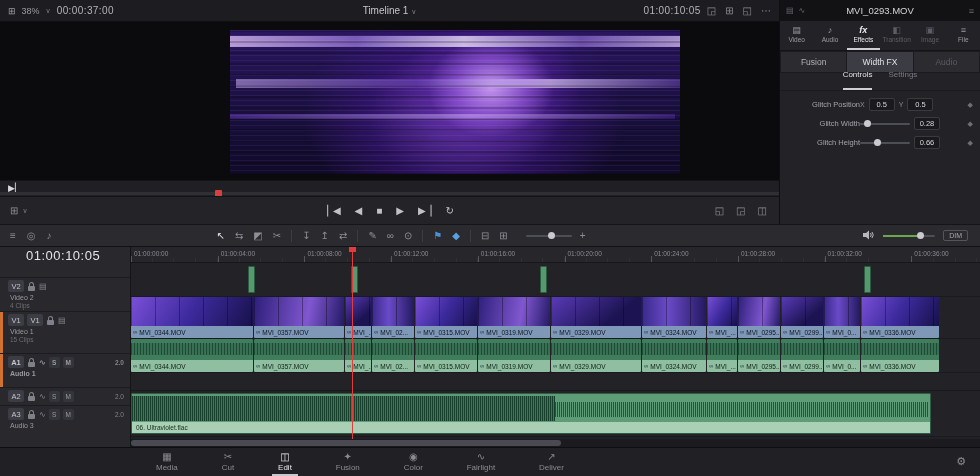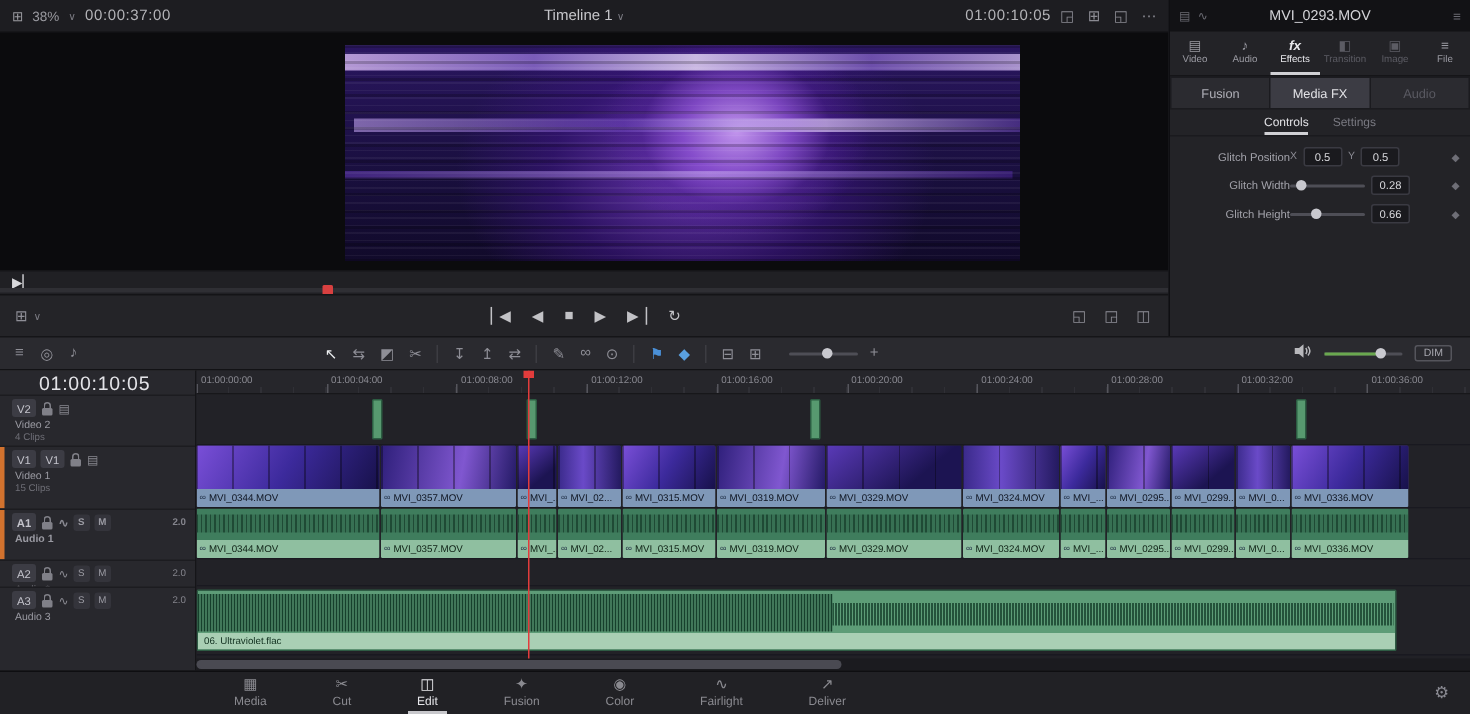--- a/index.html
+++ b/index.html
@@ -102,21 +102,21 @@
   .fxic{font-style:italic;font-weight:bold;font-size:8px}
   .insp-subtabs{height:22px;display:flex;gap:1px;background:#1b1b1f;padding:1px}
   .stab{flex:1;display:flex;align-items:center;justify-content:center;font-size:8.5px;background:#2b2b30;color:#b0b0b8}
   .stab.sel{background:#3c3c44;color:#e2e2e6}
   .stab.dim{color:#5a5a62}
   .fx-head{height:24px;display:flex;align-items:center;gap:6px;padding:0 8px;border-bottom:1px solid #1a1a1e}
   .fx-dot{width:7px;height:7px;border-radius:50%}
   .fx-name{font-size:9px;color:#dcdce0;flex:1}
   .fx-icons{display:flex;gap:8px;color:#8a8a92;font-size:9px}
   .fx-tabs{height:18px;display:flex;justify-content:center;gap:16px;align-items:flex-end;border-bottom:1px solid #1a1a1e;font-size:8px;color:#7a7a82}
-  .fxtab{padding-bottom:2px;border-bottom:2px solid transparent}
+  .fxtab{padding-bottom:9px;border-bottom:2px solid transparent}
   .fxtab.sel{color:#e0e0e4;border-bottom-color:#d0d0d4}
   .params{padding:4px 4px 0 0}
   .prow{height:19px;display:flex;align-items:center}
   .plabel{width:80px;text-align:right;font-size:7.5px;color:#a2a2aa;padding-right:0;flex:none}
   .pctl{flex:1;display:flex;align-items:center;gap:4px}
   .vbox{min-width:26px;height:13px;background:#1a1a1e;border:1px solid #3a3a42;border-radius:2px;color:#d6d6da;font-size:7.5px;display:inline-flex;align-items:center;justify-content:center;padding:0 2px}
   .axis{font-size:7px;color:#8a8a92}
   .slider{position:relative;width:50px;height:2px;background:#4e4e56;border-radius:1px}
   .knob{position:absolute;top:-3px;width:7px;height:7px;border-radius:50%;background:#c9c9cf}
   .kf{margin-left:auto;color:#6e6e76;font-size:7px;padding-right:3px}
@@ -233,21 +233,21 @@
         <div class="volfill" id="volfill" style="width: 70%;"></div>
         <div class="hknob" id="volknob" style="left: calc(70% - 3px);"></div>
       </div>
       <span class="dimbtn">DIM</span>
     </div>
   </div>
 
   <div class="timeline">
     <div class="tl-head" id="tl-head">
       <div class="tl-timecode">01:00:10:05</div>
-    <div class="thr" style="height: 34px;">
+    <div class="thr" style="height: 34px; margin-top: 14px;">
           <div class="thr-top">
             <span class="badge">V2</span>
             <span class="lockwrap">
               <span class="lock"></span>
             </span>
             <span class="hic">▤</span>
           </div>
           <div class="thr-name">Video 2</div>
           <div class="thr-info">4 Clips</div>
         </div>
@@ -595,21 +595,21 @@
           <span class="tic">▣</span>
           <span>Image</span>
         </div>
         <div class="itab">
           <span class="tic">≡</span>
           <span>File</span>
         </div>
       </div>
     <div class="insp-subtabs" id="insp-subtabs">
         <div class="stab">Fusion</div>
-        <div class="stab sel">Media FX</div>
+        <div class="stab sel">Width FX</div>
         <div class="stab dim">Audio</div>
       </div>
     <div class="fx-tabs" id="fx-tabs">
         <span class="fxtab sel">Controls</span>
         <span class="fxtab">Settings</span>
       </div>
     <div class="params" id="params">
         <div class="prow">
           <div class="plabel">Glitch Position</div>
           <div class="pctl">

